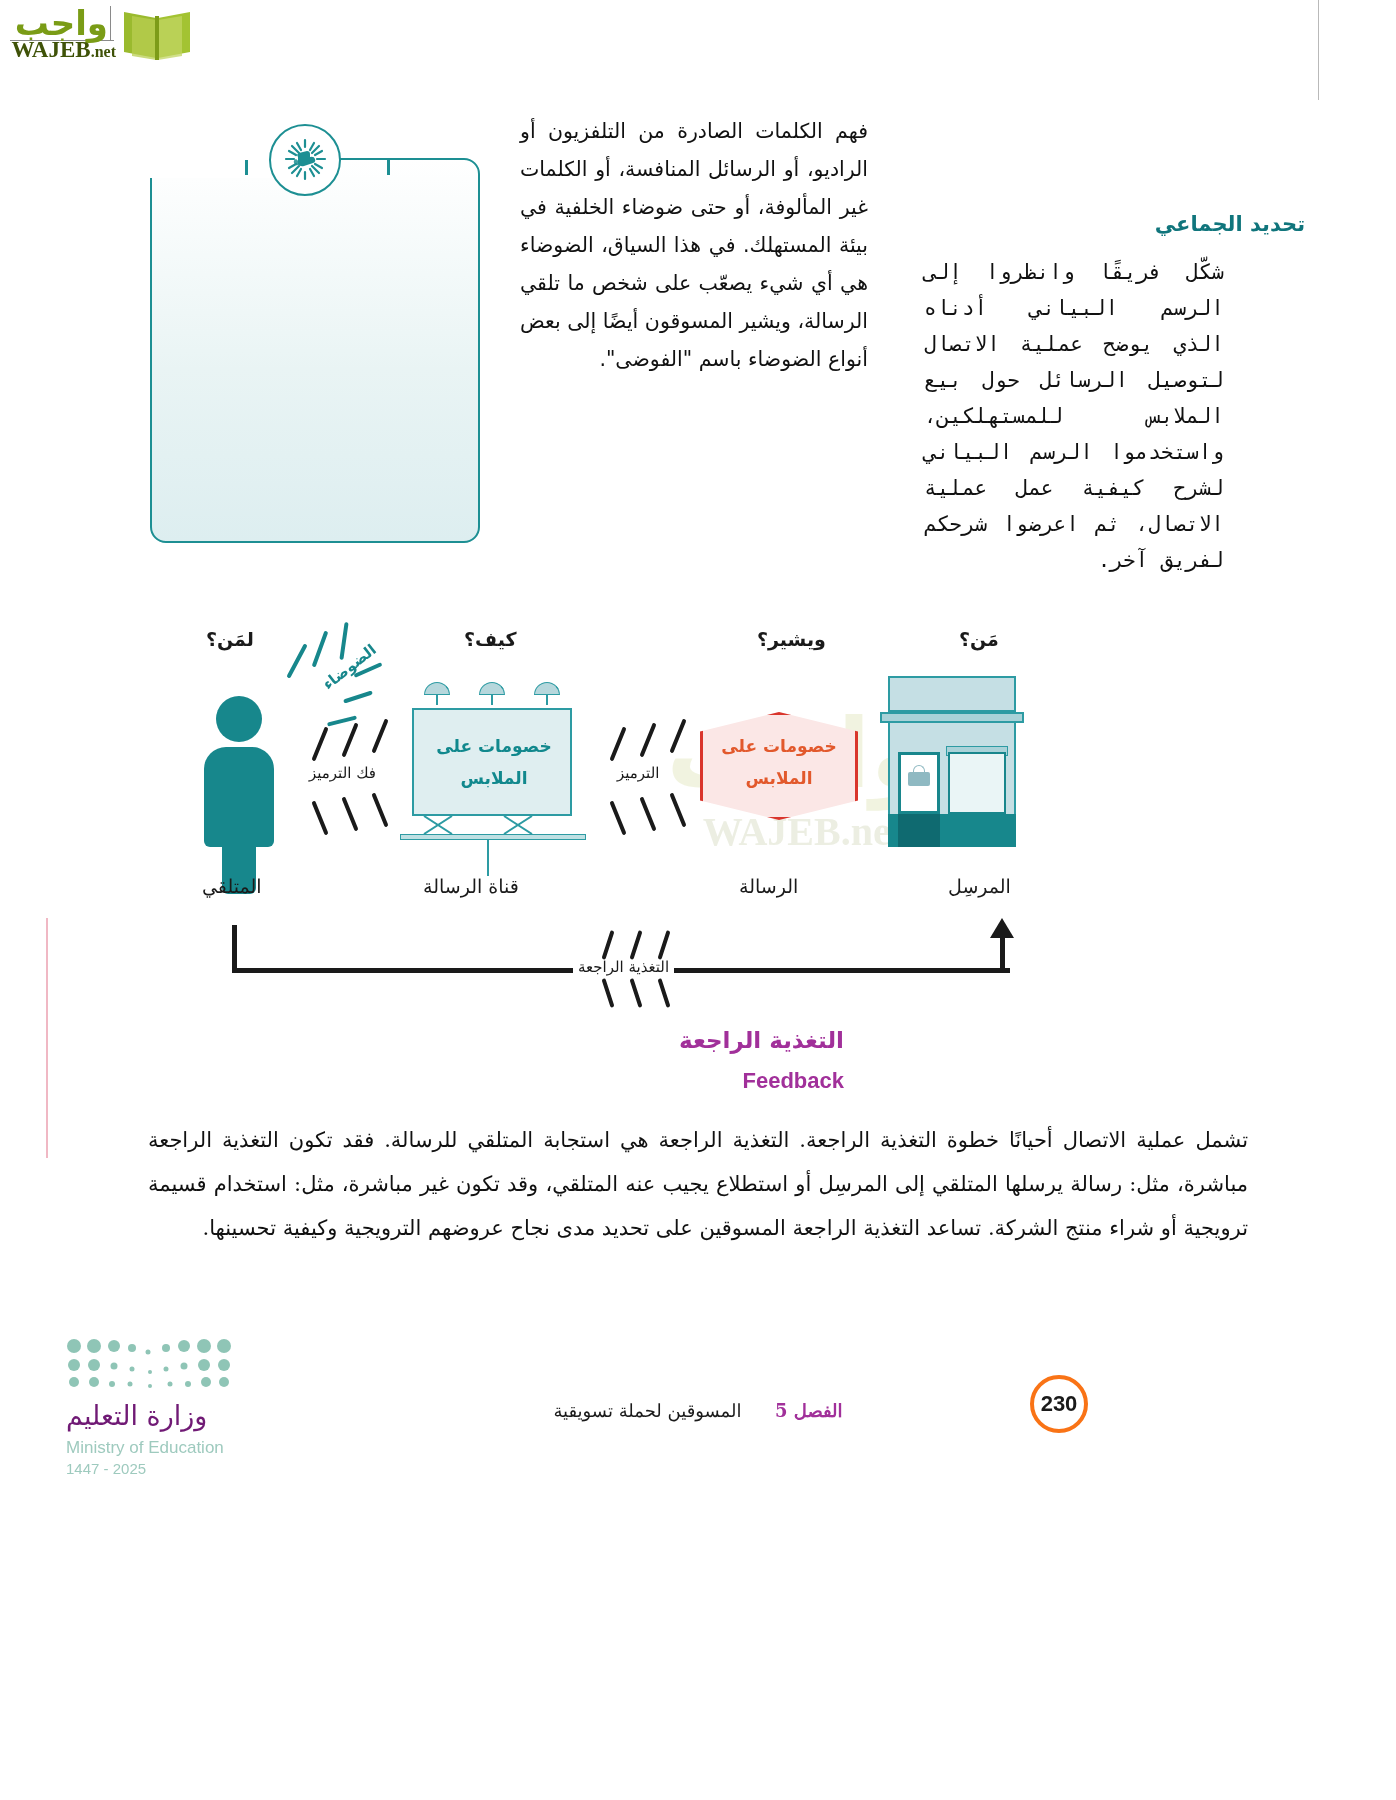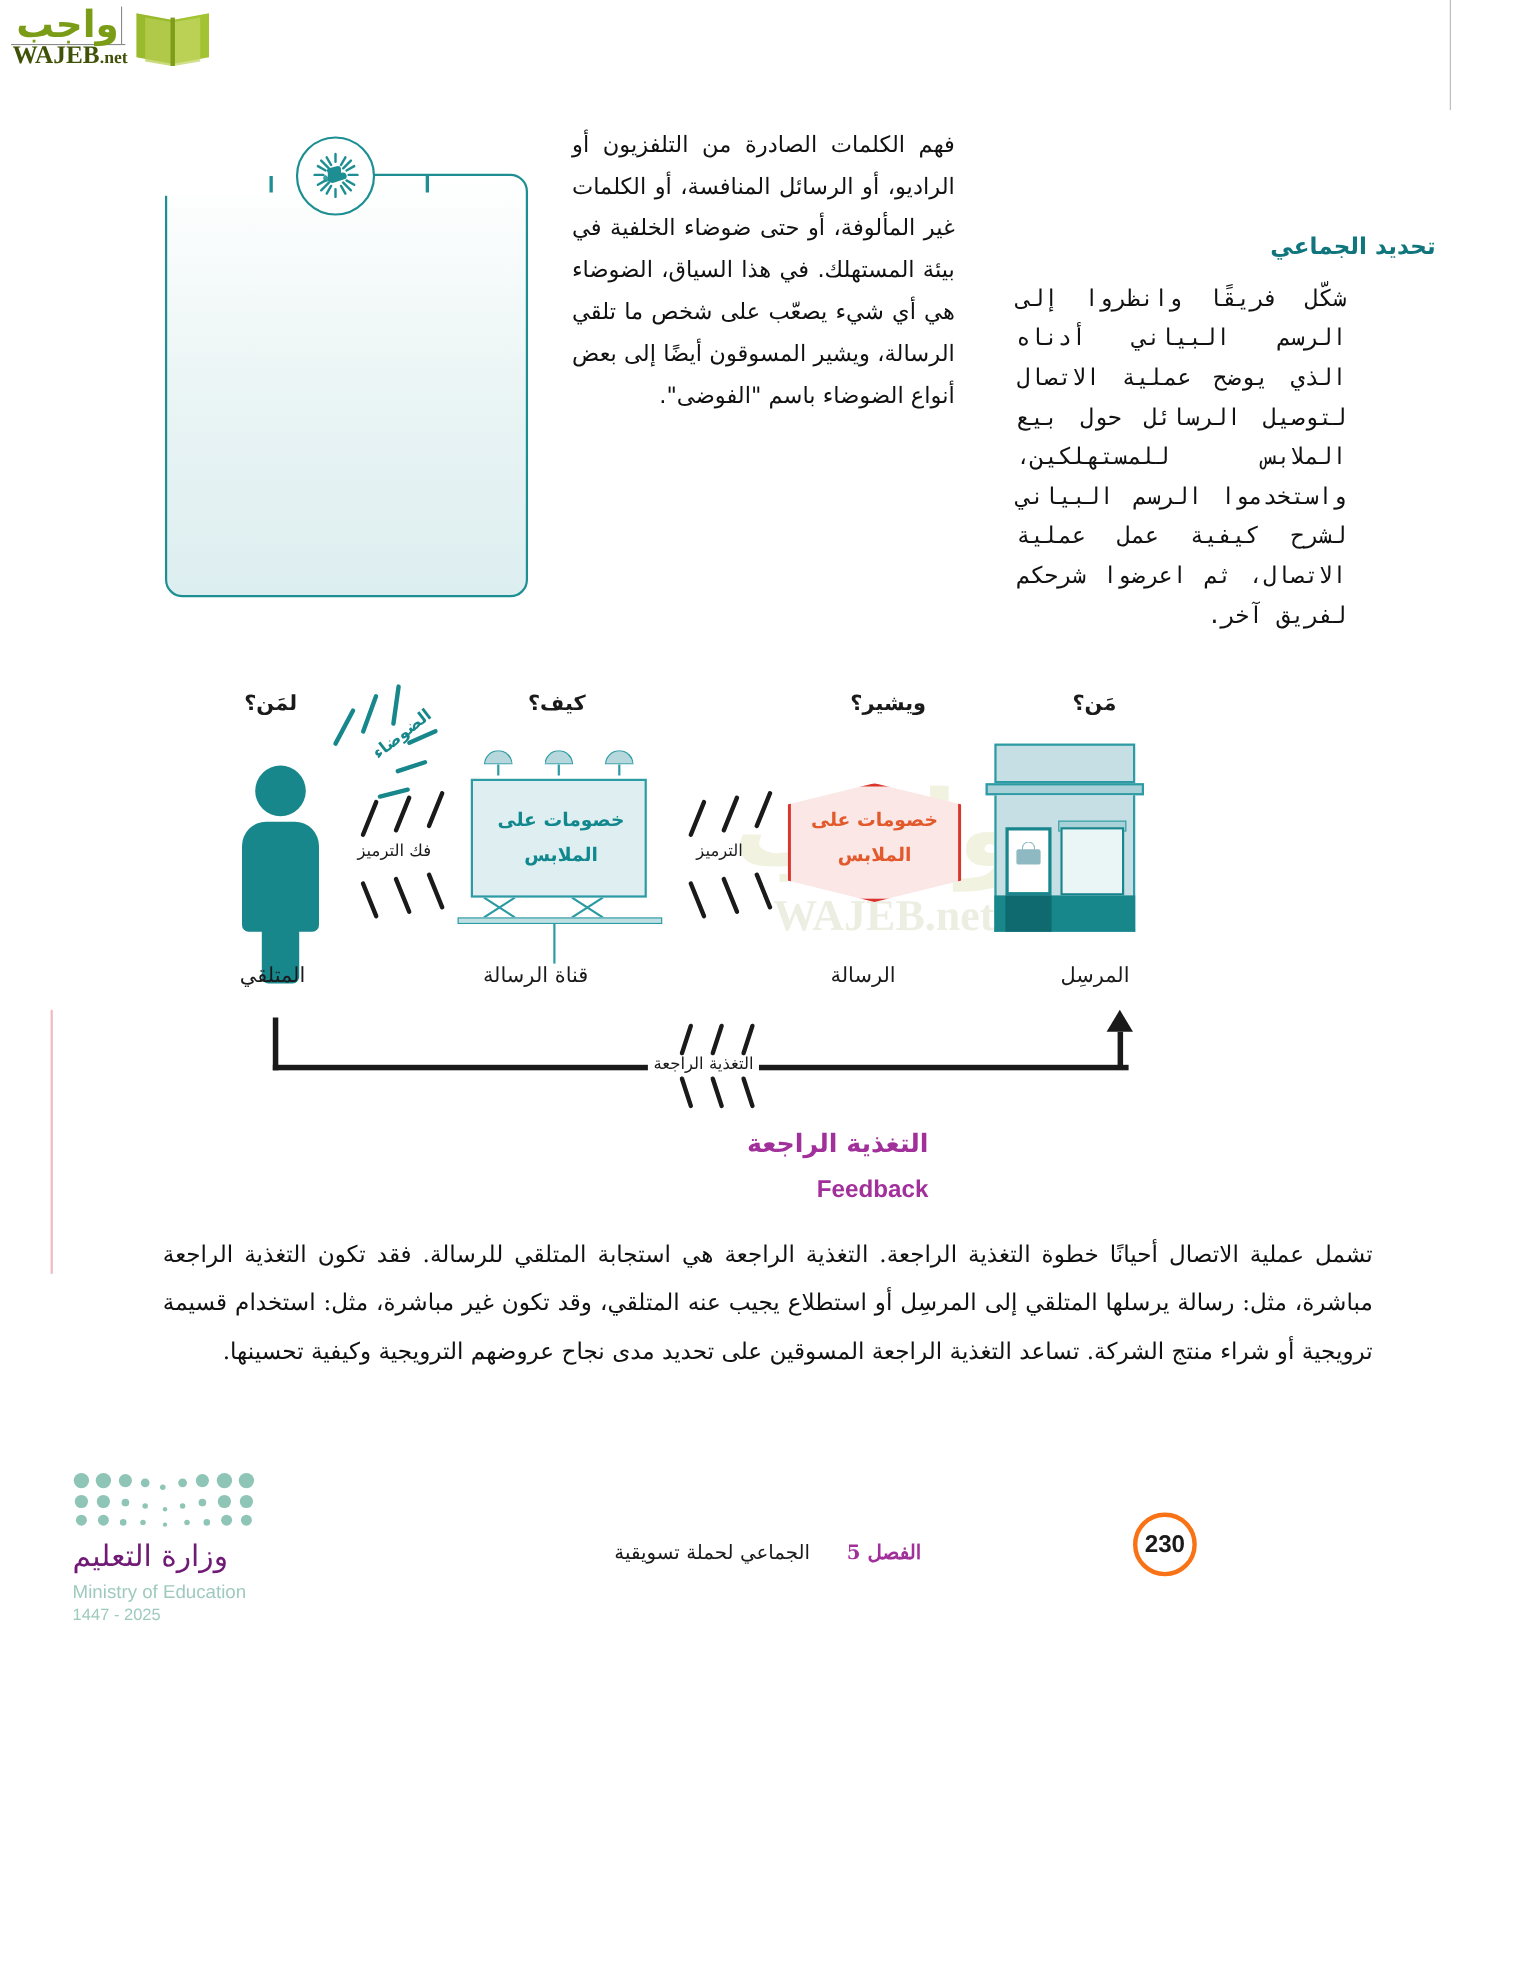--- a/index.html
+++ b/index.html
@@ -127,21 +127,21 @@
     width: 300px;
     font-family: Liberation Mono, monospace;
     font-size: 21px;
     line-height: 36px;
     color: #111;
     text-align: justify;
     direction: rtl;
   }
 
   
-  .diagram { position: absolute; left: 16px; top: 600px; width: 1164px; height: 420px; }
+  .diagram { position: absolute; left: 0; top: 600px; width: 1164px; height: 420px; }
 
   .q-label {
     position: absolute;
     font-family: "DejaVu Sans", sans-serif;
     font-size: 19px; font-weight: bold;
     color: #1a1a1a;
     direction: rtl; white-space: nowrap;
   }
   .role-label {
     position: absolute;
@@ -557,16 +557,16 @@
     </g>
   </svg>
   <div class="moe-ar">وزارة التعليم</div>
   <div class="moe-en">Ministry of Education</div>
   <div class="moe-yr">2025 - 1447</div>
 </div>
 
 <div class="footer-center">
   <span class="footer-chapter">الفصل 5</span>
   <span style="display:inline-block;width:22px;"></span>
-  <span class="footer-sub">الجماعي لحملة تسويقية</span>
+  <span class="footer-sub">المسوقين لحملة تسويقية</span>
 </div>
 
 <div class="page-num">230</div>
 
 </body></html>

